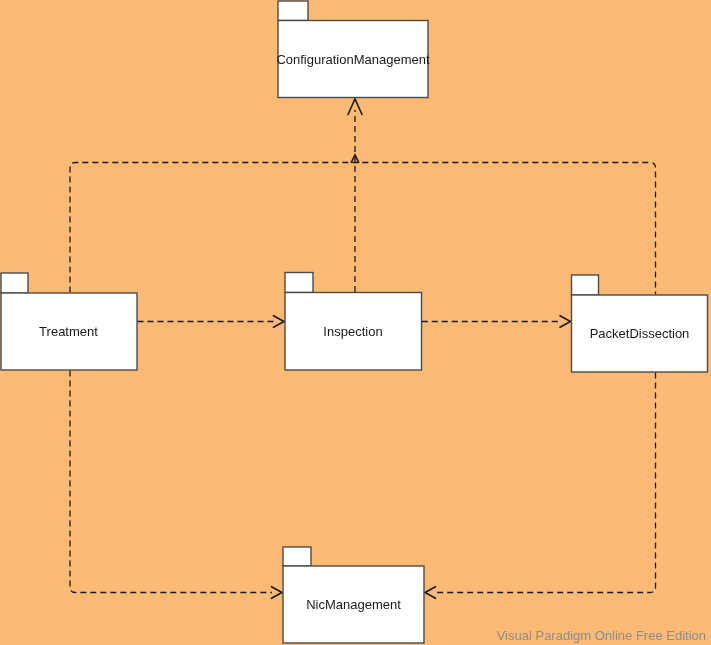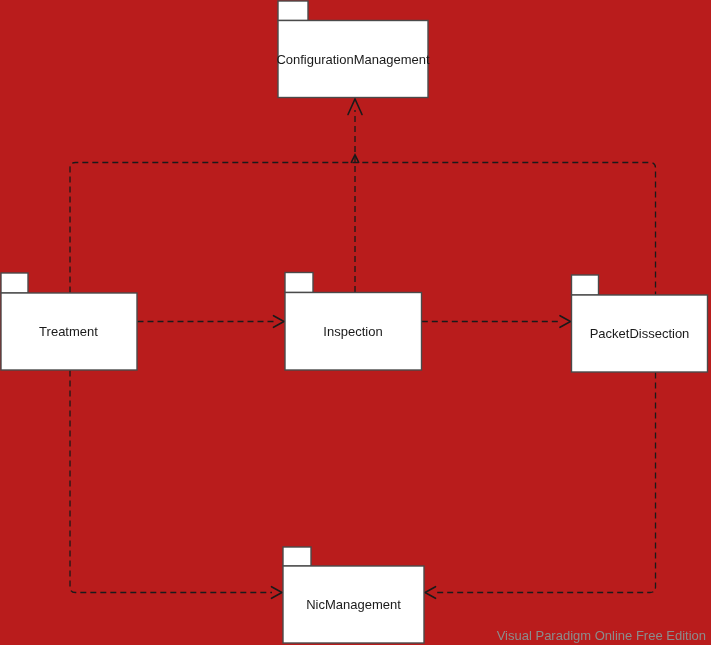--- a/index.html
+++ b/index.html
@@ -5,21 +5,21 @@
   html, body {
     margin: 0;
     padding: 0;
     background: #ffffff;
     font-family: "Liberation Sans", sans-serif;
   }
   .canvas-wrap {
     position: relative;
     width: 711px;
     height: 645px;
-    background: #b91c1c;
+    background: #fdba74;
     overflow: hidden;
   }
   svg { display: block; }
   .pkg-shape {
     fill: #ffffff;
     stroke: #4a4a4a;
     stroke-width: 1.4;
   }
   .pkg-label {
     fill: #1a1a1a;

